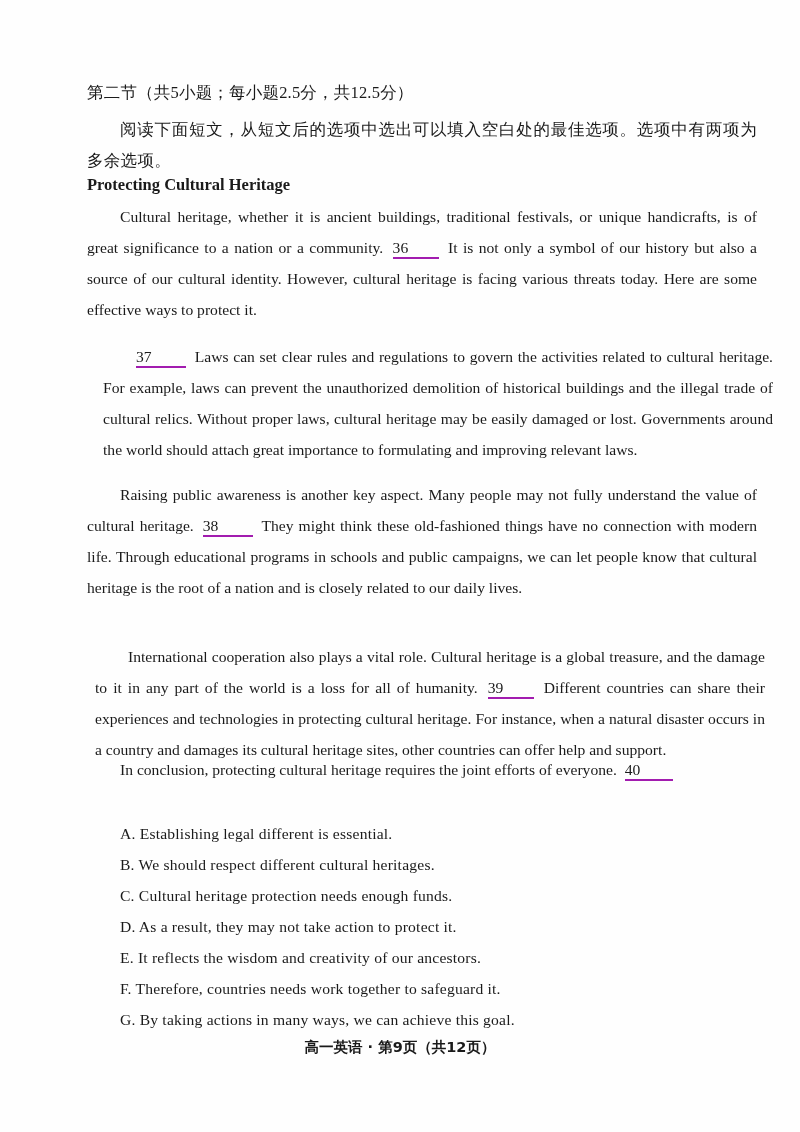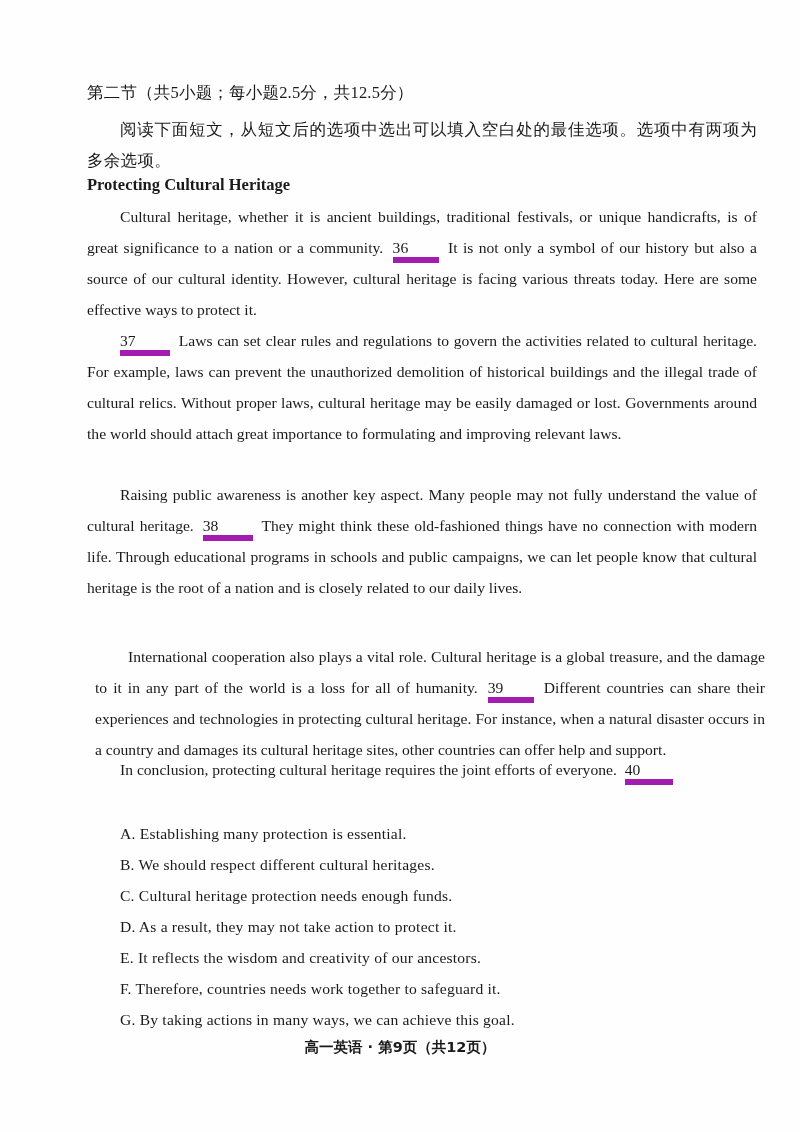--- a/index.html
+++ b/index.html
@@ -3,40 +3,40 @@
 <meta charset="utf-8">
 <style>
   html, body { margin:0; padding:0; background:#fefefe; }
   body { width:800px; height:1132px; position:relative; overflow:hidden;
          font-family:"Liberation Serif", "DejaVu Serif", serif; color:#1a1a1a; }
   .page { position:absolute; left:87px; top:0; width:670px; }
   .section-head { position:absolute; left:0; top:82px; font-size:16.5px; white-space:nowrap; letter-spacing:0.2px; }
   .instruction { position:absolute; left:0; top:114px; width:670px; font-size:16.5px; line-height:31px; text-indent:33px; text-align:justify; letter-spacing:0.3px; }
   .title { position:absolute; left:0; top:175px; width:670px; text-align:left; font-weight:bold; font-size:16.5px; }
   .para { position:absolute; left:0; width:670px; font-size:15.6px; line-height:31px; text-align:justify; text-align-last:left; text-indent:33px; }
-  .blank { display:inline-block; border-bottom:6px solid #a21caf; text-align:left; line-height:18px; margin:0 4px; text-indent:0; }
+  .blank { display:inline-block; border-bottom:2px solid #a21caf; text-align:left; line-height:18px; margin:0 4px; text-indent:0; }
   .options { position:absolute; left:33px; top:818px; font-size:15.6px; }
   .option { height:31px; line-height:31px; white-space:nowrap; letter-spacing:0.2px; }
   .footer { position:absolute; left:0; top:1038px; width:800px; text-align:center; font-size:14.5px; font-weight:bold; font-family:"DejaVu Sans", sans-serif; }
 </style>
 </head>
 <body>
 
 <div class="page">
   <div class="section-head">第二节（共5小题；每小题2.5分，共12.5分）</div>
   <div class="instruction">阅读下面短文，从短文后的选项中选出可以填入空白处的最佳选项。选项中有两项为多余选项。</div>
   <div class="title">Protecting Cultural Heritage</div>
 
   <p class="para" style="top:201px;margin:0;">
     <span>Cultural heritage, whether it is ancient buildings, traditional festivals, or unique handicrafts, is of great significance to a nation or a community.</span>
     <span class="blank" style="width:46px;">36</span>
     <span>It is not only a symbol of our history but also a source of our cultural identity. However, cultural heritage is facing various threats today. Here are some effective ways to protect it.</span>
   </p>
 
-  <p class="para" style="top:325px;margin:0;text-indent:33px;">
+  <p class="para" style="top:325px;margin:16px;text-indent:33px;">
     <span class="blank" style="width:50px;margin-left:0;">37</span>
     <span>Laws can set clear rules and regulations to govern the activities related to cultural heritage. For example, laws can prevent the unauthorized demolition of historical buildings and the illegal trade of cultural relics. Without proper laws, cultural heritage may be easily damaged or lost. Governments around the world should attach great importance to formulating and improving relevant laws.</span>
   </p>
 
   <p class="para" style="top:479px;margin:0;">
     <span>Raising public awareness is another key aspect. Many people may not fully understand the value of cultural heritage.</span>
     <span class="blank" style="width:50px;">38</span>
     <span>They might think these old-fashioned things have no connection with modern life. Through educational programs in schools and public campaigns, we can let people know that cultural heritage is the root of a nation and is closely related to our daily lives.</span>
   </p>
 
@@ -45,21 +45,21 @@
     <span class="blank" style="width:46px;">39</span>
     <span>Different countries can share their experiences and technologies in protecting cultural heritage. For instance, when a natural disaster occurs in a country and damages its cultural heritage sites, other countries can offer help and support.</span>
   </p>
 
   <p class="para" style="top:754px;margin:0;">
     <span>In conclusion, protecting cultural heritage requires the joint efforts of everyone.</span>
     <span class="blank" style="width:48px;">40</span>
   </p>
 
   <div class="options">
-    <div class="option"><span>A.</span> <span>Establishing many protection is essential.</span></div>
+    <div class="option"><span>A.</span> <span>Establishing legal different is essential.</span></div>
     <div class="option"><span>B.</span> <span>We should respect different cultural heritages.</span></div>
     <div class="option"><span>C.</span> <span>Cultural heritage protection needs enough funds.</span></div>
     <div class="option"><span>D.</span> <span>As a result, they may not take action to protect it.</span></div>
     <div class="option"><span>E.</span> <span>It reflects the wisdom and creativity of our ancestors.</span></div>
     <div class="option"><span>F.</span> <span>Therefore, countries needs work together to safeguard it.</span></div>
     <div class="option"><span>G.</span> <span>By taking actions in many ways, we can achieve this goal.</span></div>
   </div>
 </div>
 
 <div class="footer">高一英语 · 第9页（共12页）</div>

